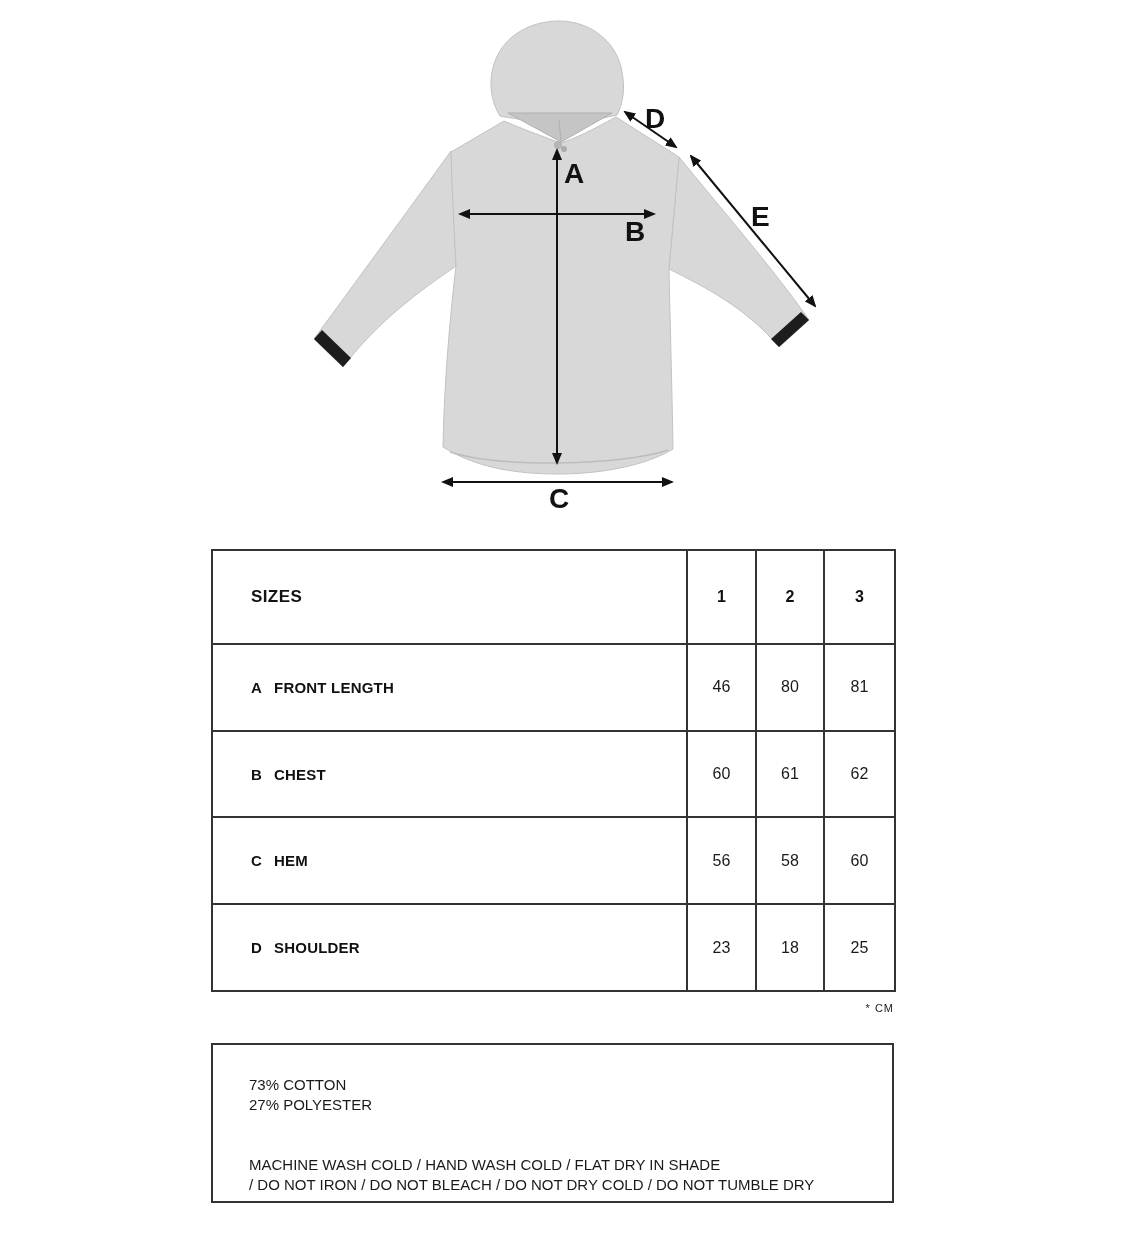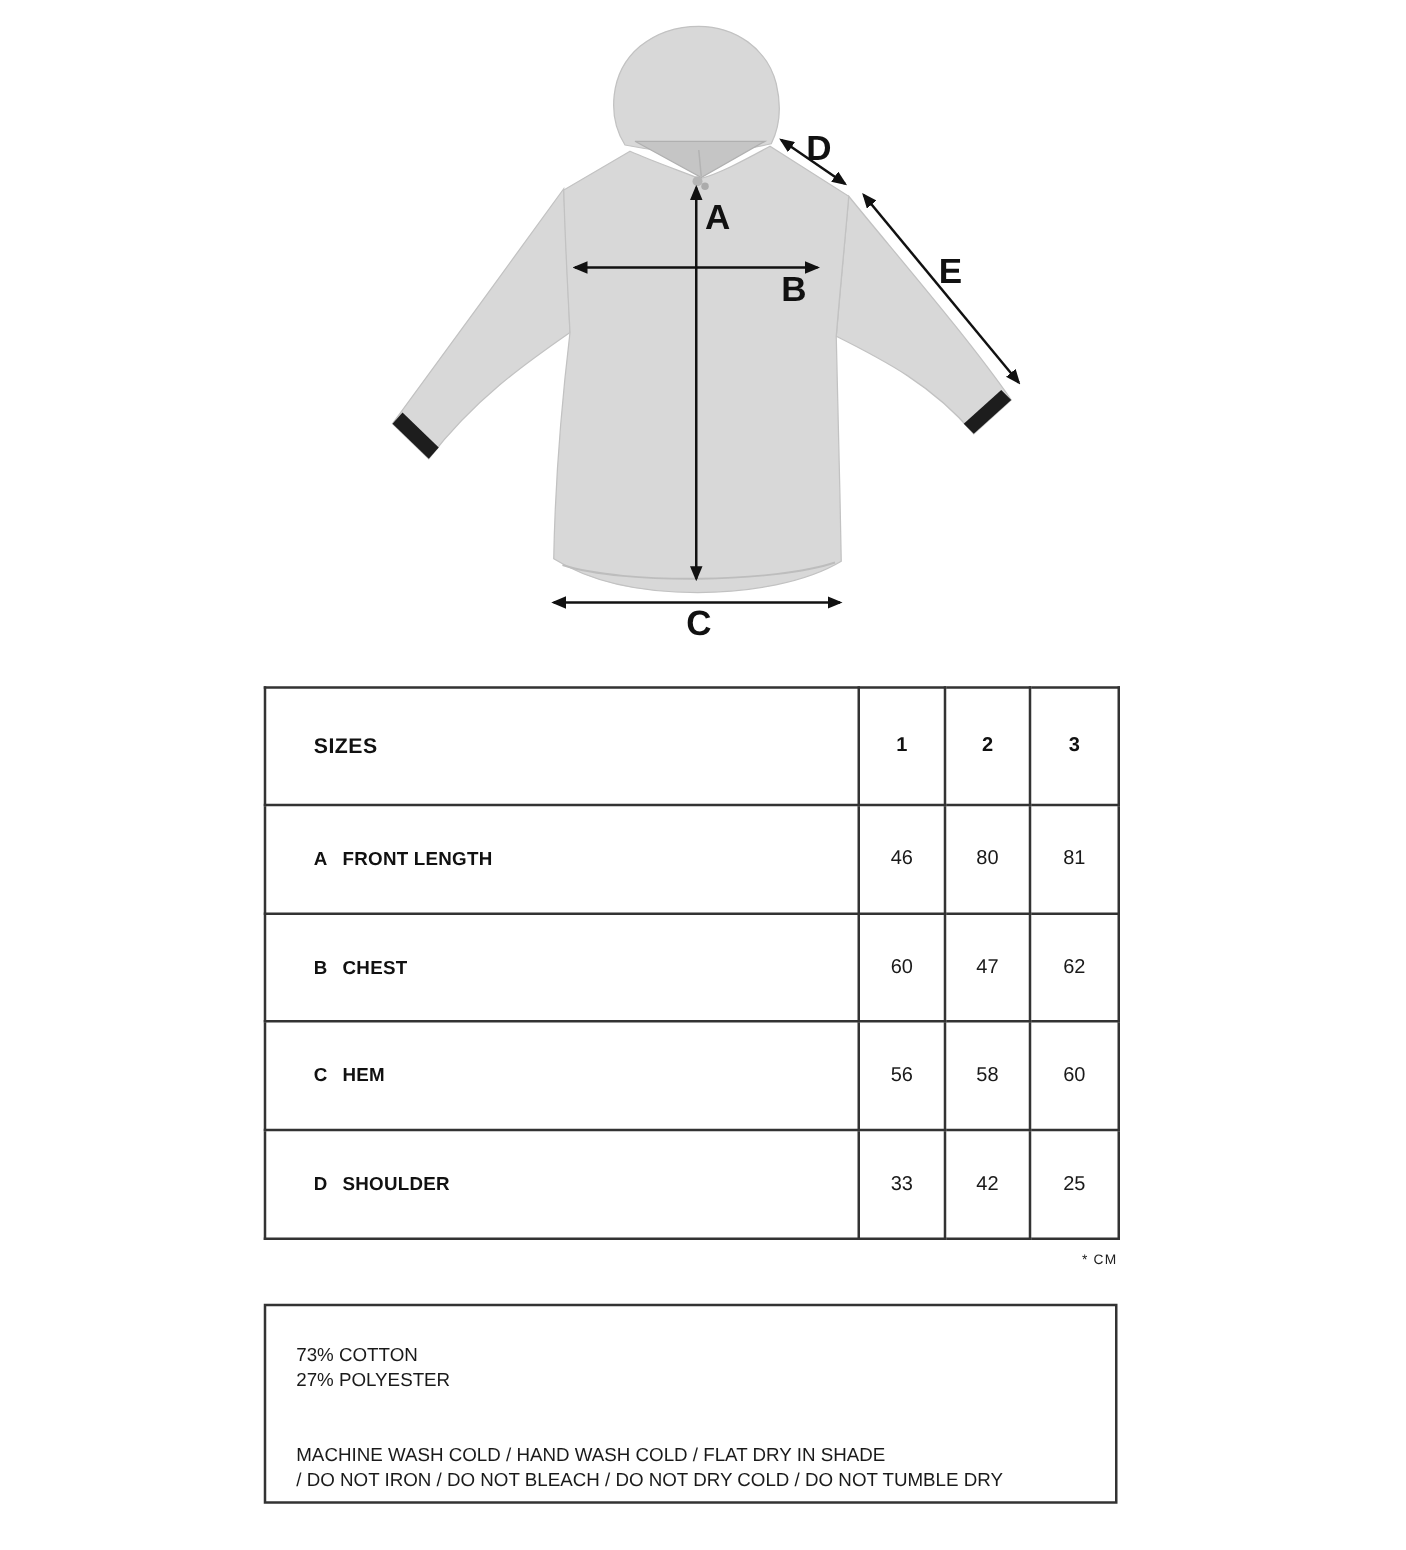--- a/index.html
+++ b/index.html
@@ -25,21 +25,21 @@
   td.val{text-align:center;font-weight:normal;font-size:16px;color:#1a1a1a;}
   .letter{display:inline-block;margin-right:12px;}
 
   .unit{
     position:absolute;left:211px;top:1002px;width:683px;
     text-align:right;font-size:11px;letter-spacing:1px;color:#222;
   }
   .care{
     position:absolute;left:211px;top:1043px;width:683px;height:160px;
     border:2px solid #333;box-sizing:border-box;
-    padding:30px 36px 0 24px;font-size:15px;line-height:20px;color:#1a1a1a;
+    padding:30px 36px 0 36px;font-size:15px;line-height:20px;color:#1a1a1a;
   }
   .wash{margin-top:40px;}
 </style>
 </head>
 <body>
 
 <div class="page">
 
   <svg class="diagram" width="1125" height="530" viewBox="0 0 1125 530">
     <defs>
@@ -108,37 +108,37 @@
         </td>
         <td class="val">46</td>
         <td class="val">80</td>
         <td class="val">81</td>
       </tr>
       <tr class="bodyrow">
         <td class="lbl">
           <span class="letter">B</span><span>CHEST</span>
         </td>
         <td class="val">60</td>
-        <td class="val">47</td>
+        <td class="val">61</td>
         <td class="val">62</td>
       </tr>
       <tr class="bodyrow">
         <td class="lbl">
           <span class="letter">C</span><span>HEM</span>
         </td>
         <td class="val">56</td>
         <td class="val">58</td>
         <td class="val">60</td>
       </tr>
       <tr class="bodyrow">
         <td class="lbl">
           <span class="letter">D</span><span>SHOULDER</span>
         </td>
-        <td class="val">33</td>
-        <td class="val">42</td>
+        <td class="val">23</td>
+        <td class="val">18</td>
         <td class="val">25</td>
       </tr>
     </tbody>
   </table>
 
   <div class="unit">* CM</div>
 
   <div class="care">
     <div class="comp">
       <div>73% COTTON</div>

